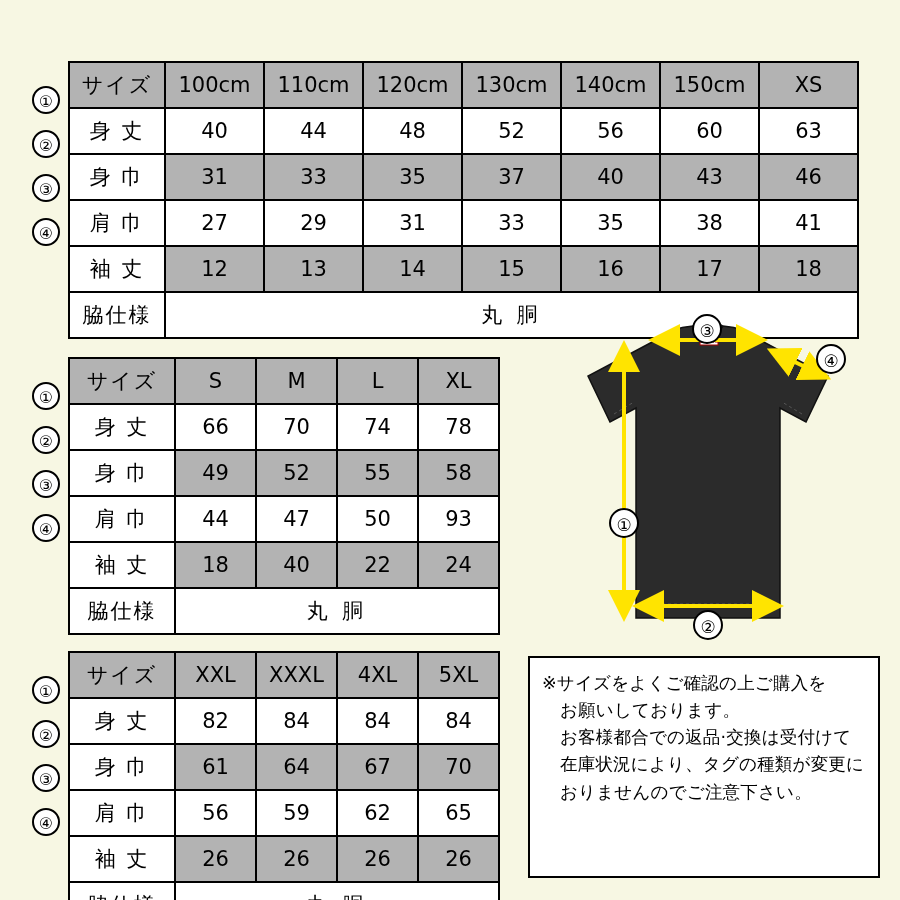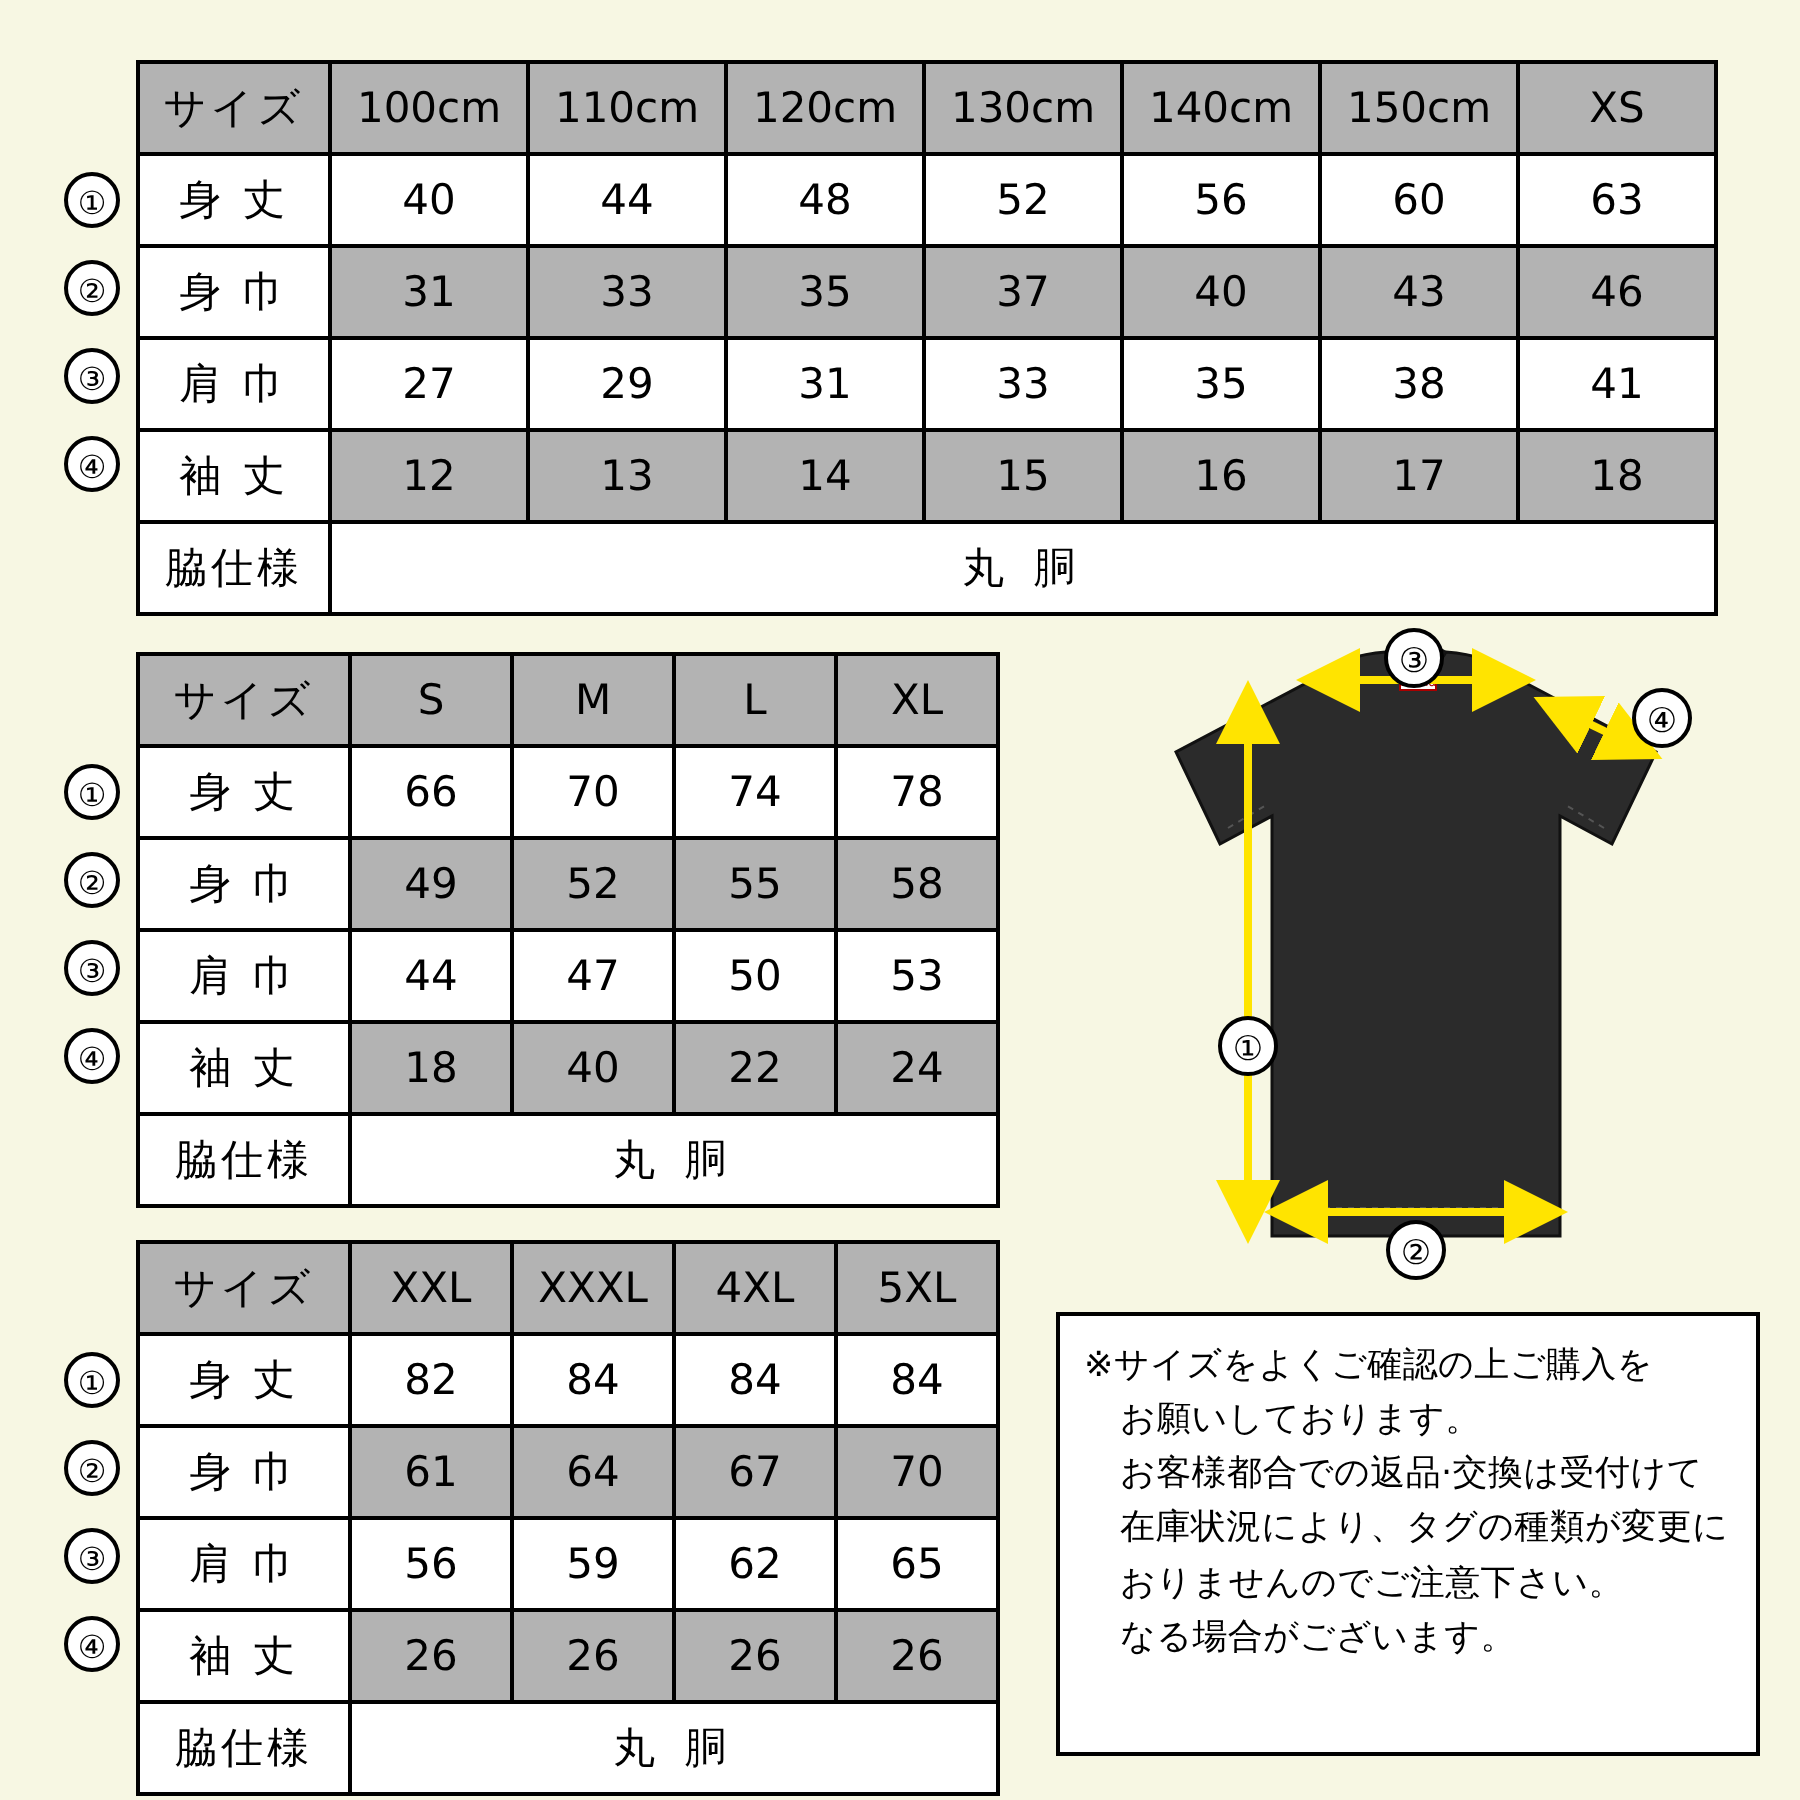--- a/index.html
+++ b/index.html
@@ -19,20 +19,21 @@
     position: absolute;
     inset: 0;
     background: #f7f7e3;
   }
 
   
   table.size-table {
     border-collapse: collapse;
     table-layout: fixed;
     background: #22c55e;
+    margin-top: 31px;
   }
   table.size-table td, table.size-table th {
     border: 2px solid #000;
     text-align: center;
     vertical-align: middle;
     font-weight: normal;
     font-size: 21px;
     padding: 0;
     height: 44px;
   }
@@ -274,21 +275,21 @@
           <td class="val-gray">49</td>
           <td class="val-gray">52</td>
           <td class="val-gray">55</td>
           <td class="val-gray">58</td>
         </tr>
         <tr>
           <td class="lbl-cell">肩 巾</td>
           <td class="val-white">44</td>
           <td class="val-white">47</td>
           <td class="val-white">50</td>
-          <td class="val-white">53</td>
+          <td class="val-white">93</td>
         </tr>
         <tr>
           <td class="lbl-cell">袖 丈</td>
           <td class="val-gray">18</td>
           <td class="val-gray">40</td>
           <td class="val-gray">22</td>
           <td class="val-gray">24</td>
         </tr>
         <tr>
           <td class="lbl-cell">脇仕様</td>
@@ -420,16 +421,15 @@
     <div class="cnum-float" style="left:81px; top:190px;">①</div>
     <div class="cnum-float" style="left:165px; top:292px;">②</div>
   </div>
 
   <div id="notice">
     <p>※サイズをよくご確認の上ご購入を</p>
     <p class="indent">お願いしております。</p>
     <p class="indent">お客様都合での返品·交換は受付けて</p>
     <p class="indent">在庫状況により、タグの種類が変更に</p>
     <p class="indent">おりませんのでご注意下さい。</p>
-    <p class="indent">なる場合がございます。</p>
   </div>
 
 </div>
 
 </body></html>

